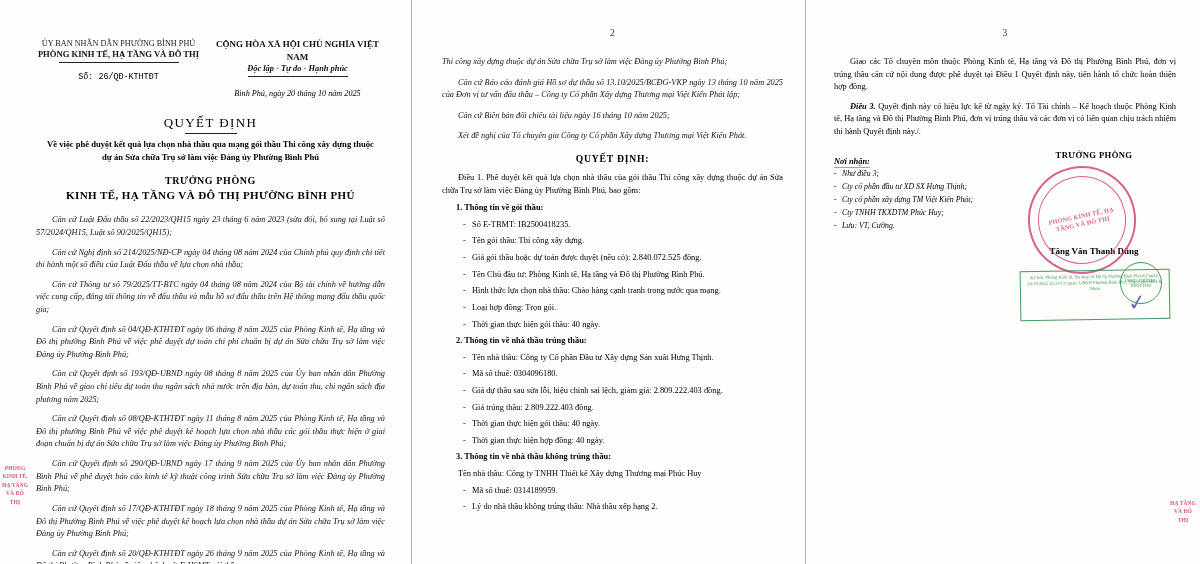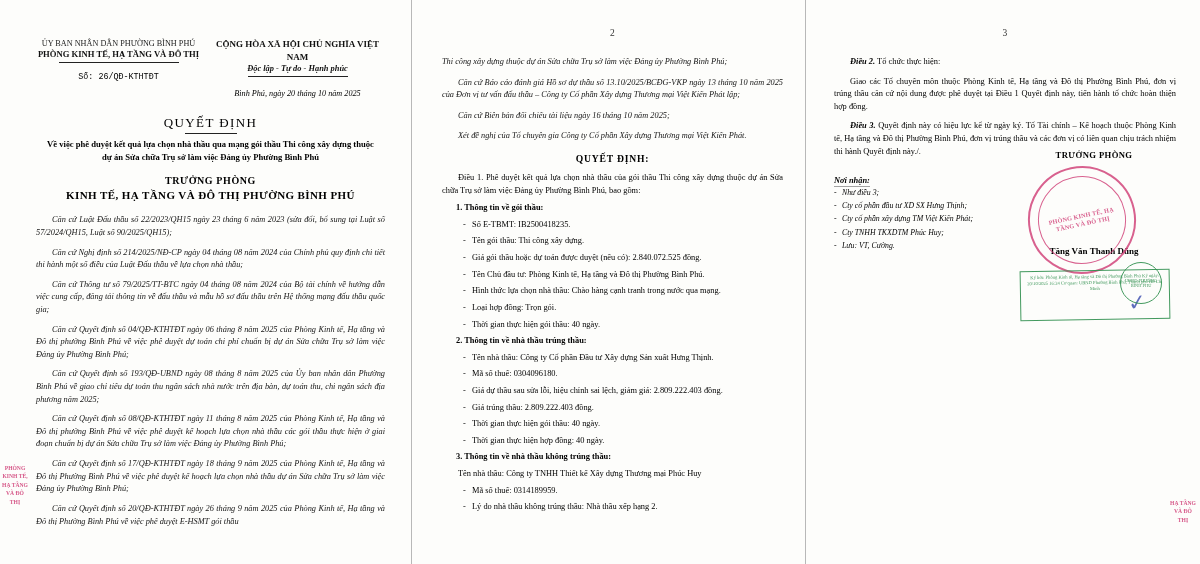--- a/index.html
+++ b/index.html
@@ -255,20 +255,21 @@
       <div class="t-signer-unit">KINH TẾ, HẠ TẦNG VÀ ĐÔ THỊ PHƯỜNG BÌNH PHÚ</div>
     </div>
 
     <div class="body1">
       <p class="para">Căn cứ Luật Đấu thầu số 22/2023/QH15 ngày 23 tháng 6 năm 2023 (sửa đổi, bổ sung tại Luật số 57/2024/QH15, Luật số 90/2025/QH15);</p>
       <p class="para">Căn cứ Nghị định số 214/2025/NĐ-CP ngày 04 tháng 08 năm 2024 của Chính phủ quy định chi tiết thi hành một số điều của Luật Đấu thầu về lựa chọn nhà thầu;</p>
       <p class="para">Căn cứ Thông tư số 79/2025/TT-BTC ngày 04 tháng 08 năm 2024 của Bộ tài chính về hướng dẫn việc cung cấp, đăng tải thông tin về đấu thầu và mẫu hồ sơ đấu thầu trên Hệ thống mạng đấu thầu quốc gia;</p>
       <p class="para">Căn cứ Quyết định số 04/QĐ-KTHTĐT ngày 06 tháng 8 năm 2025 của Phòng Kinh tế, Hạ tầng và Đô thị phường Bình Phú về việc phê duyệt dự toán chi phí chuẩn bị dự án Sửa chữa Trụ sở làm việc Đảng ủy Phường Bình Phú;</p>
       <p class="para">Căn cứ Quyết định số 193/QĐ-UBND ngày 08 tháng 8 năm 2025 của Ủy ban nhân dân Phường Bình Phú về giao chỉ tiêu dự toán thu ngân sách nhà nước trên địa bàn, dự toán thu, chi ngân sách địa phương năm 2025;</p>
       <p class="para">Căn cứ Quyết định số 08/QĐ-KTHTĐT ngày 11 tháng 8 năm 2025 của Phòng Kinh tế, Hạ tầng và Đô thị phường Bình Phú về việc phê duyệt kế hoạch lựa chọn nhà thầu các gói thầu thực hiện ở giai đoạn chuẩn bị dự án Sửa chữa Trụ sở làm việc Đảng ủy Phường Bình Phú;</p>
+      <p class="para">Căn cứ Quyết định số 290/QĐ-UBND ngày 17 tháng 9 năm 2025 của Ủy ban nhân dân Phường Bình Phú về phê duyệt báo cáo kinh tế kỹ thuật công trình Sửa chữa Trụ sở làm việc Đảng ủy Phường Bình Phú;</p>
       <p class="para">Căn cứ Quyết định số 17/QĐ-KTHTĐT ngày 18 tháng 9 năm 2025 của Phòng Kinh tế, Hạ tầng và Đô thị Phường Bình Phú về việc phê duyệt kế hoạch lựa chọn nhà thầu dự án Sửa chữa Trụ sở làm việc Đảng ủy Phường Bình Phú;</p>
       <p class="para">Căn cứ Quyết định số 20/QĐ-KTHTĐT ngày 26 tháng 9 năm 2025 của Phòng Kinh tế, Hạ tầng và Đô thị Phường Bình Phú về việc phê duyệt E-HSMT gói thầu</p>
     </div>
 
     <div class="vstamp">PHÒNG KINH TẾ, HẠ TẦNG VÀ ĐÔ THỊ</div>
   </div>
 
   <div class="page page2">
     <div class="pgnum">2</div>
 
@@ -303,24 +304,20 @@
       <div class="lvl-plain">Tên nhà thầu: Công ty TNHH Thiết kế Xây dựng Thương mại Phúc Huy</div>
       <div class="lvl2">Mã số thuế: 0314189959.</div>
       <div class="lvl2">Lý do nhà thầu không trúng thầu: Nhà thầu xếp hạng 2.</div>
     </div>
   </div>
 
   <div class="page page3">
     <div class="pgnum">3</div>
 
     <div class="body3">
-      <p class="art">
-        <b>Điều 2.</b>
-        <span>Tổ chức thực hiện:</span>
-      </p>
       <p class="art">Giao các Tổ chuyên môn thuộc Phòng Kinh tế, Hạ tầng và Đô thị Phường Bình Phú, đơn vị trúng thầu căn cứ nội dung được phê duyệt tại Điều 1 Quyết định này, tiến hành tổ chức hoàn thiện hợp đồng.</p>
 
       <p class="art">
         <b>Điều 3.</b>
         <span>Quyết định này có hiệu lực kể từ ngày ký. Tổ Tài chính – Kế hoạch thuộc Phòng Kinh tế, Hạ tầng và Đô thị Phường Bình Phú, đơn vị trúng thầu và các đơn vị có liên quan chịu trách nhiệm thi hành Quyết định này./.</span>
       </p>
 
       <div class="recv-title">
         <span class="u">Nơi nhận:</span>
       </div>

